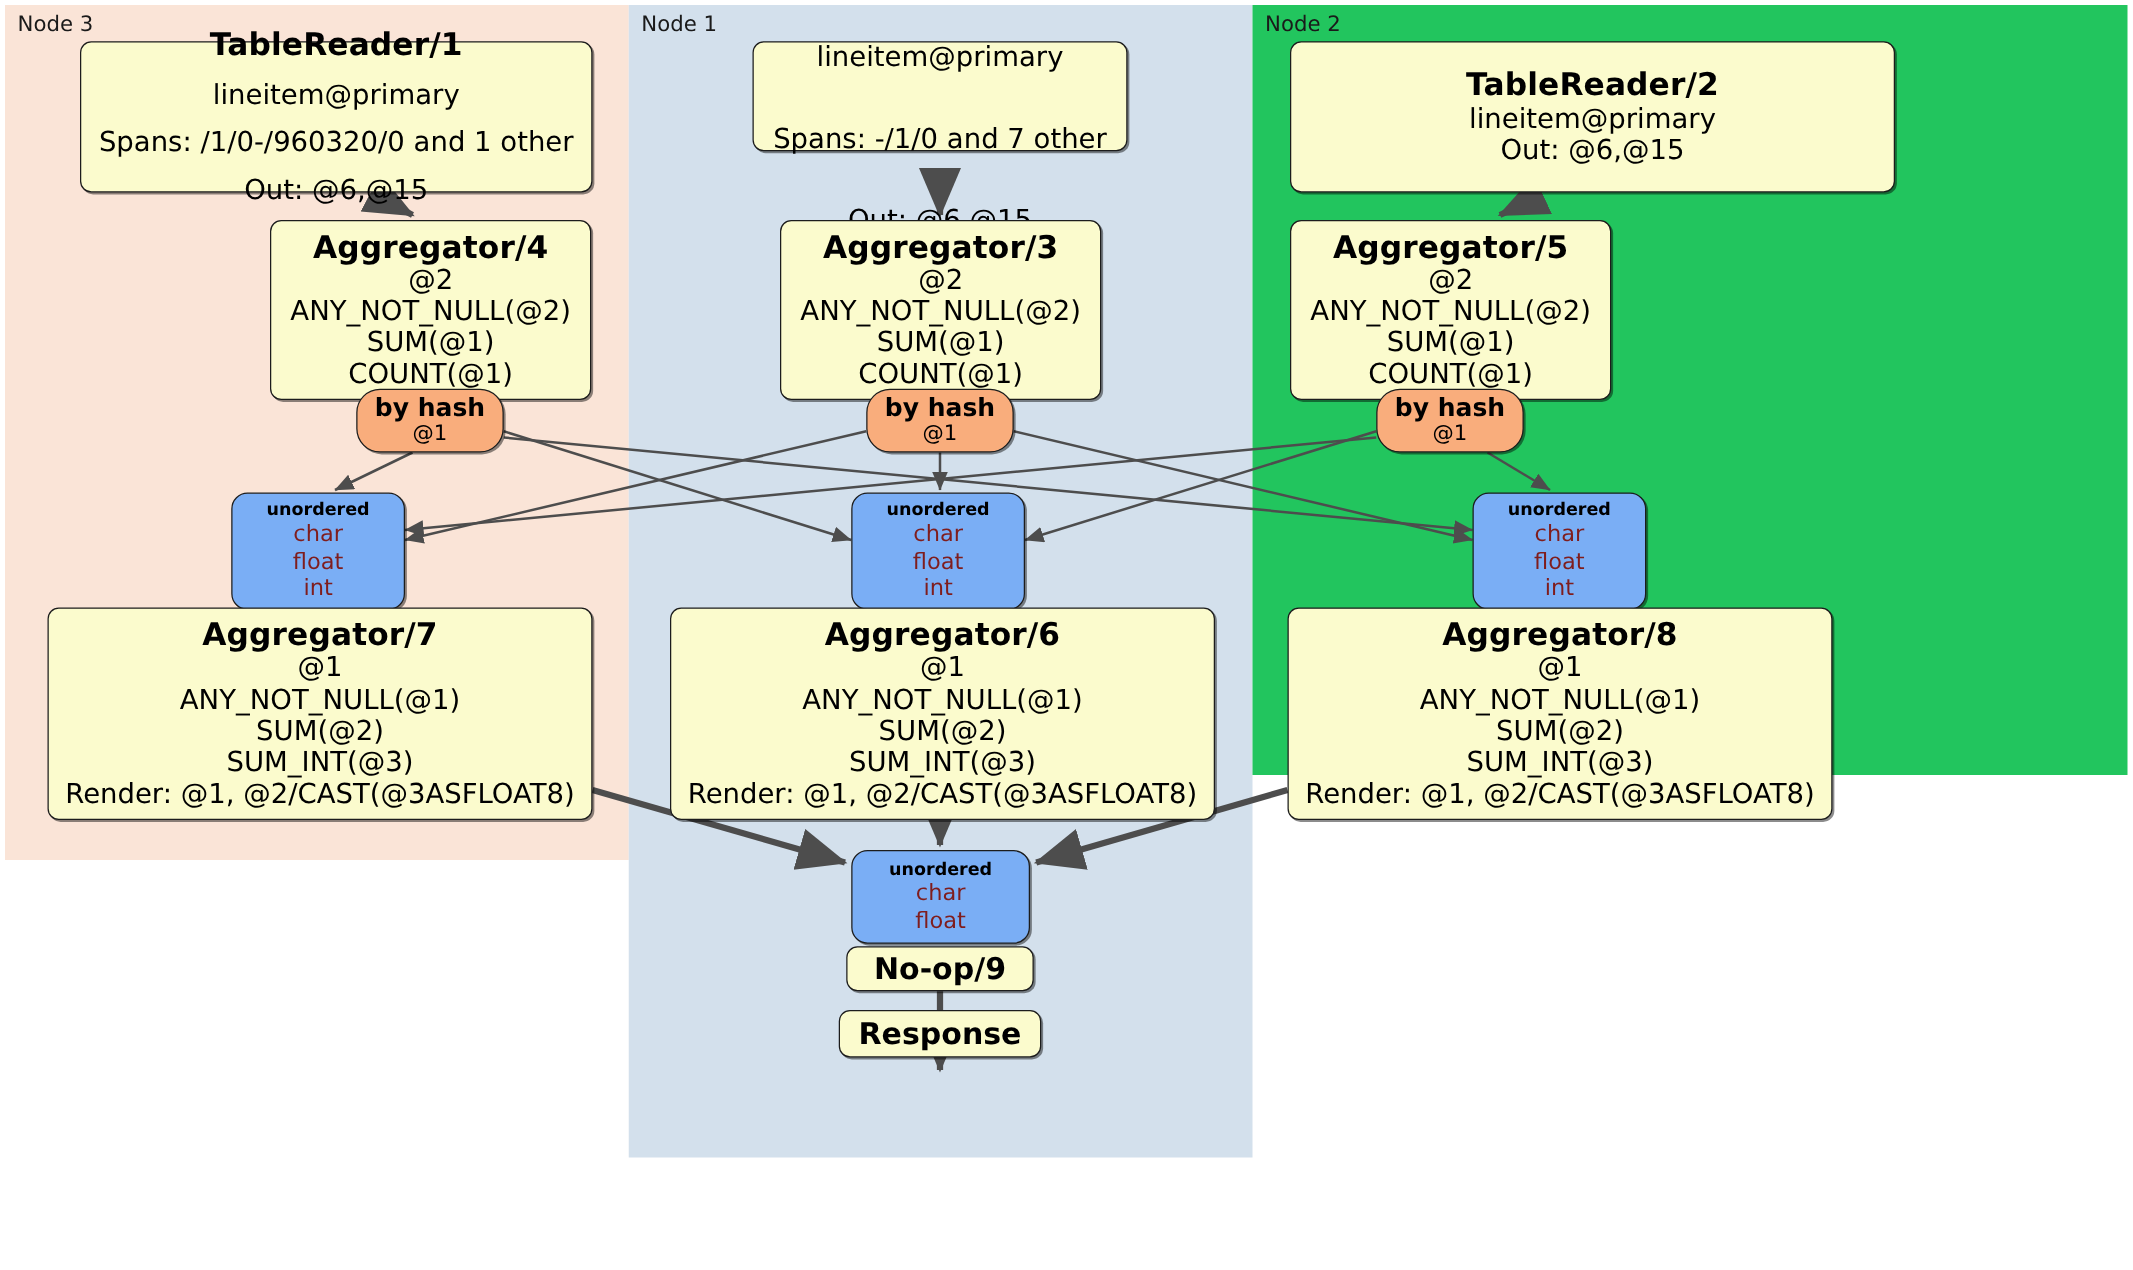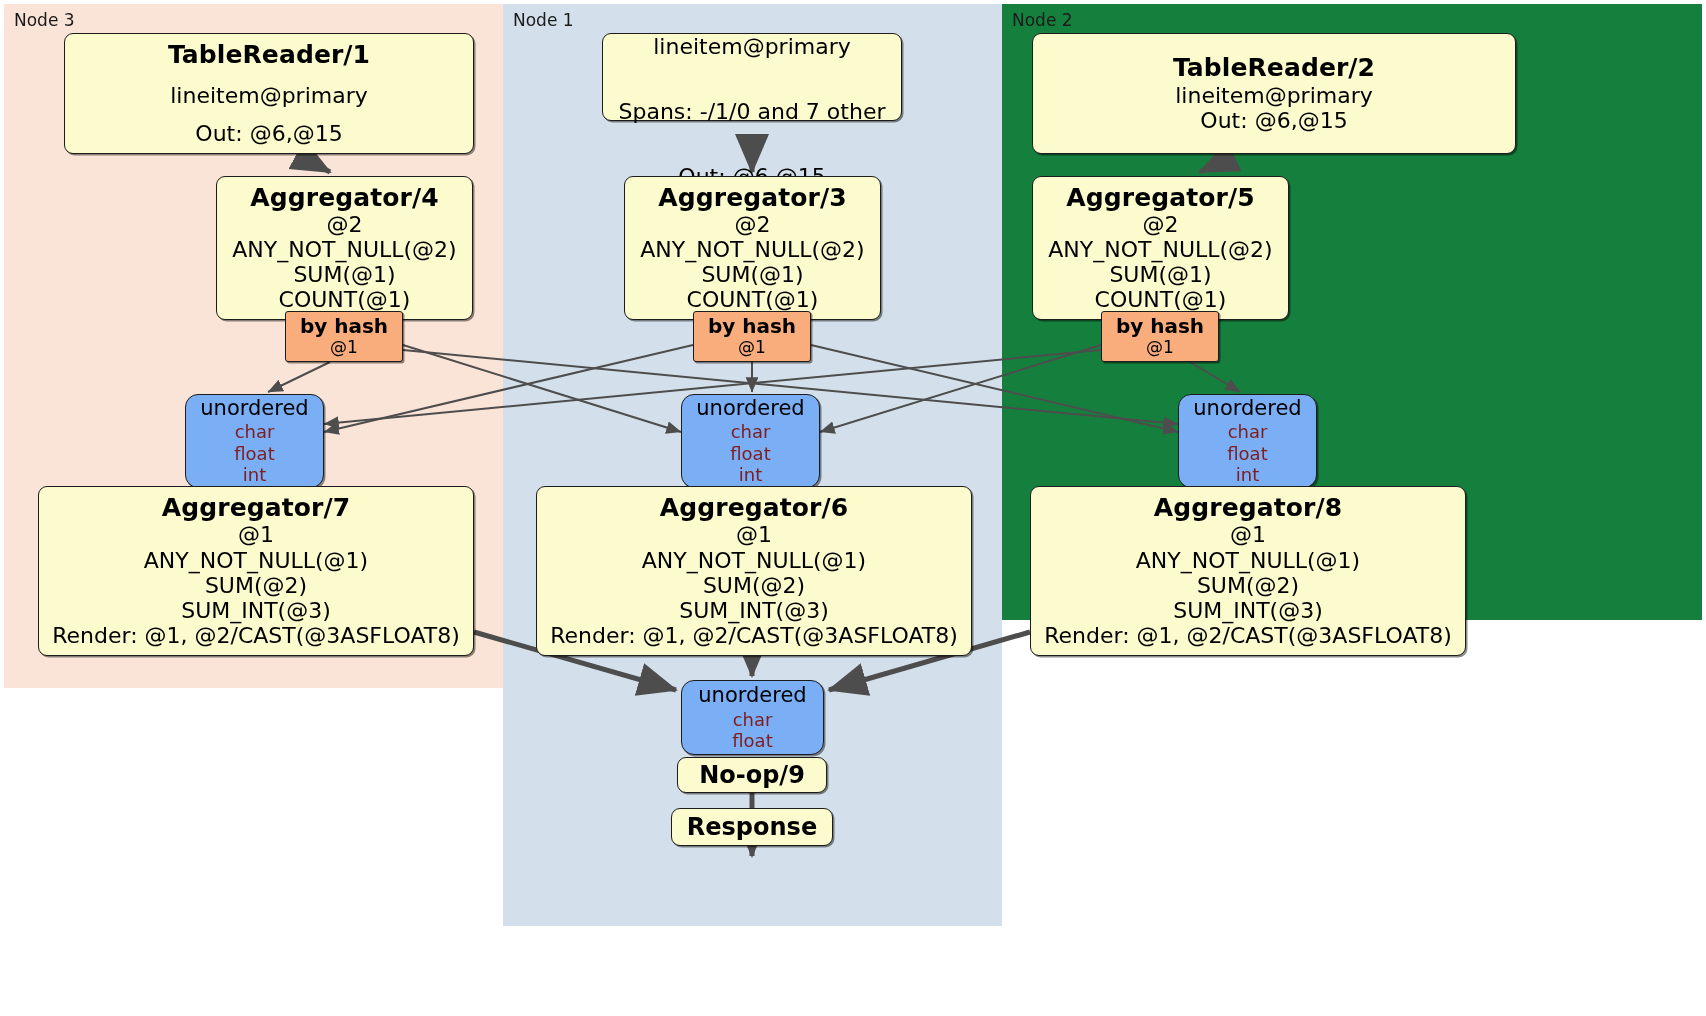--- a/index.html
+++ b/index.html
@@ -6,38 +6,38 @@
   body{width:1706px;height:1016px;position:relative;overflow:hidden;
        font-family:"DejaVu Sans","Liberation Sans",sans-serif;}
   #stage{position:absolute;left:0;top:0;width:1706px;height:1016px;}
 
   
   .panel{position:absolute;box-sizing:border-box;}
   .panel .panel-label{position:absolute;left:10px;top:6px;font-size:17px;color:#1a1a1a;
        font-family:"DejaVu Sans","Liberation Sans",sans-serif;white-space:nowrap;}
   #panel-node3{left:4px;  top:4px;  width:499px; height:684px; background:#fae4d7;}
   #panel-node1{left:503px;top:4px;  width:499px; height:922px; background:#d3e0ec;}
-  #panel-node2{left:1002px;top:4px; width:700px; height:616px; background:#15803d;}
+  #panel-node2{left:1002px;top:4px; width:700px; height:616px; background:#22c55e;}
 
   
   #edges{position:absolute;left:0;top:0;width:1706px;height:1016px;pointer-events:none;}
 
   
   .box{position:absolute;box-sizing:border-box;display:flex;flex-direction:column;
        align-items:center;justify-content:center;text-align:center;
        border:1.6px solid #1c1c1c;box-shadow:1.5px 1.5px 0 rgba(0,0,0,.45);}
   .proc{background:#fbfbcd;border-radius:9px;}
-  .router{background:#f9ad7c;border-radius:3px;}
+  .router{background:#f9ad7c;border-radius:19px;}
   .recv{background:#7aaef5;border-radius:13px;}
 
   .ttl{font-weight:bold;font-size:25px;line-height:1.13;color:#000;letter-spacing:.1px;}
   .ln{font-size:22px;line-height:1.14;color:#000;}
   .rtr-ttl{font-weight:bold;font-size:20px;line-height:1.15;color:#000;}
   .rtr-ln{font-size:17px;line-height:1.15;color:#000;}
-  .recv-ttl{font-weight:normal;font-size:21px;line-height:1.2;color:#000;}
+  .recv-ttl{font-weight:bold;font-size:14px;line-height:1.2;color:#000;}
   .recv-ln{font-size:18px;line-height:1.2;color:#7f1d1d;}
   .small-ttl{font-weight:bold;font-size:24px;line-height:1.1;color:#000;}
 
   
   #tr1{left:64px; top:33px; width:410px;height:121px;gap:13px;}
   #tr0{left:602px;top:33px; width:300px;height:88px;gap:40px;}
   #tr2{left:1032px;top:33px;width:484px;height:121px;}
 
   
   #agg4{left:216px; top:176px;width:257px;height:144px;}
@@ -108,20 +108,21 @@
     <path d="M474,632 L676,690" stroke="#4d4d4d" stroke-width="5" fill="none" marker-end="url(#ahs)"></path>
     <path d="M752,656 L752,676" stroke="#4d4d4d" stroke-width="5" fill="none" marker-end="url(#ahs)"></path>
     <path d="M1030,632 L829,690" stroke="#4d4d4d" stroke-width="5" fill="none" marker-end="url(#ahs)"></path>
 
     <path d="M752,793 L752,856" stroke="#4d4d4d" stroke-width="5" fill="none" marker-end="url(#ahs)"></path>
   </svg>
 
   <div class="box proc" id="tr1">
     <div class="ttl">TableReader/1</div>
     <div class="ln">lineitem@primary</div>
+    <div class="ln">Spans: /1/0-/960320/0 and 1 other</div>
     <div class="ln">Out: @6,@15</div>
   </div>
   <div class="box proc" id="tr0">
     <div class="ttl">TableReader/0</div>
     <div class="ln">lineitem@primary</div>
     <div class="ln">Spans: -/1/0 and 7 other</div>
     <div class="ln">Out: @6,@15</div>
   </div>
   <div class="box proc" id="tr2">
     <div class="ttl">TableReader/2</div>

